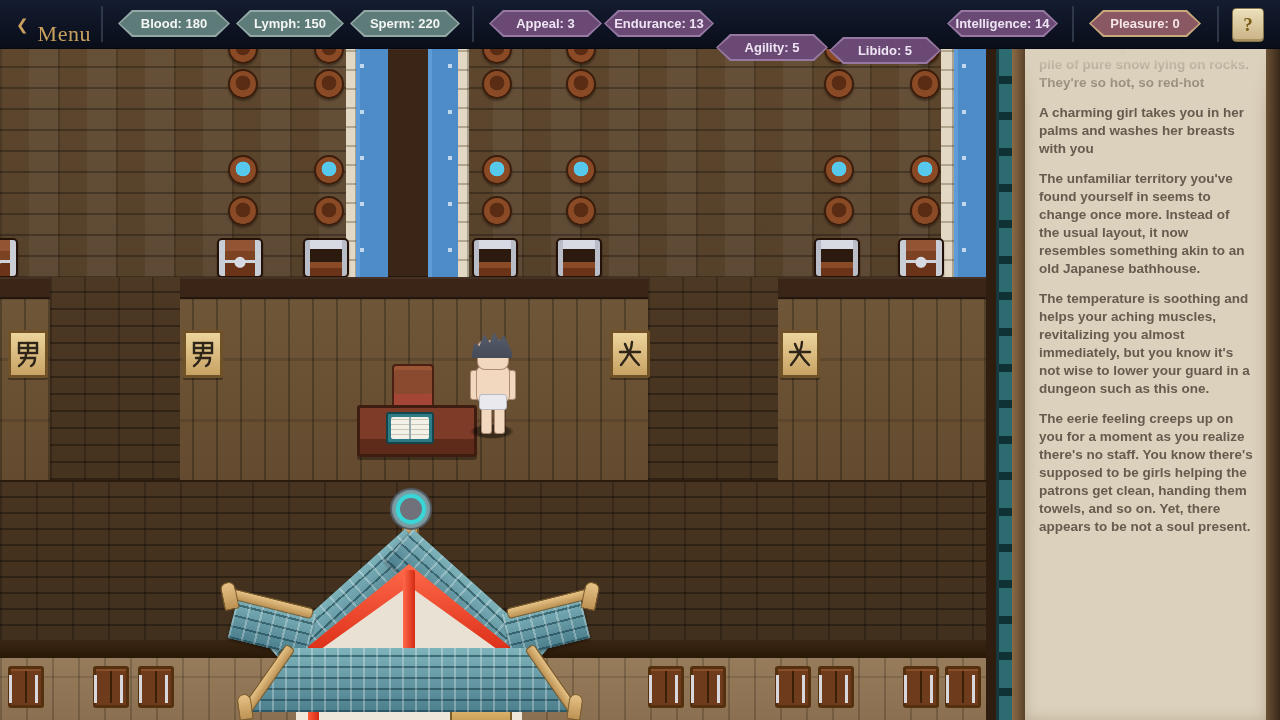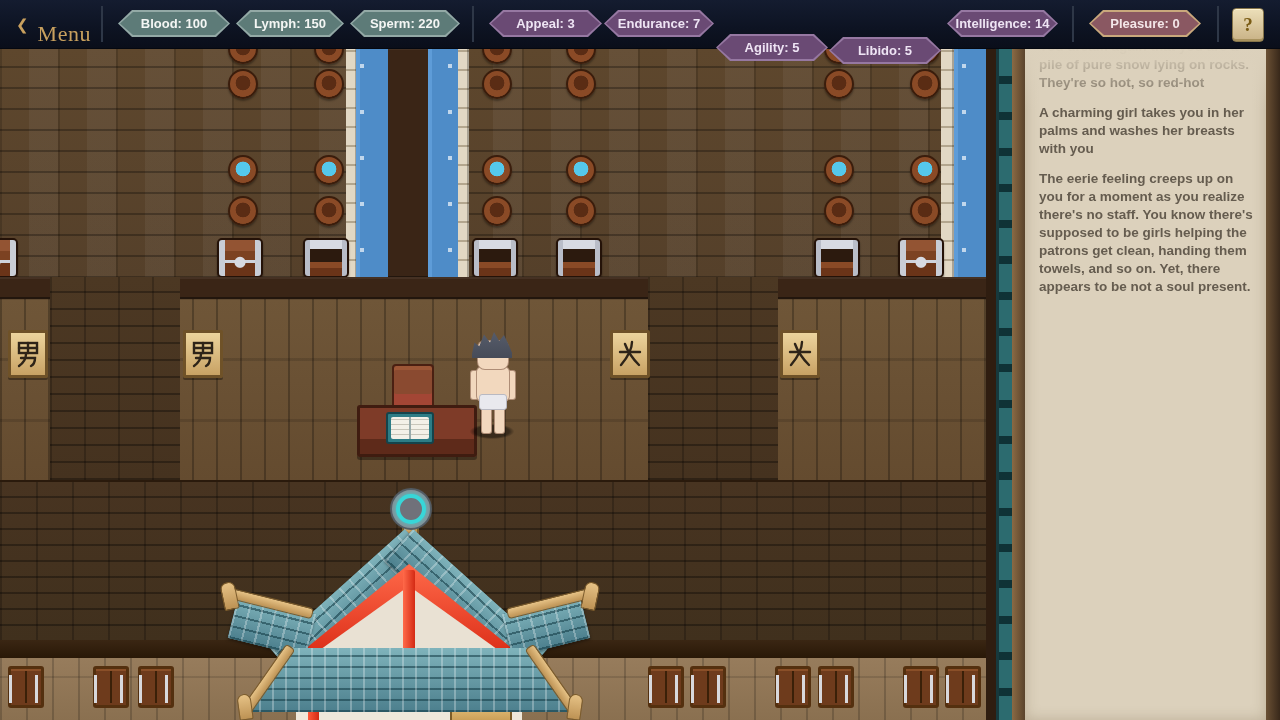--- a/index.html
+++ b/index.html
@@ -311,37 +311,39 @@
   </div>
 
   <div class="rail"></div>
   <div class="panel">
     <div class="panel-bl"></div>
     <div class="panel-br"></div>
     <div class="parchment">
       <div class="txt">
         <p class="first">You dream again that you are a pile of pure snow lying on rocks. They're so hot, so red-hot</p>
         <p>A charming girl takes you in her palms and washes her breasts with you</p>
+        <p>The unfamiliar territory you've found yourself in seems to change once more. Instead of the usual layout, it now resembles something akin to an old Japanese bathhouse.</p>
+        <p>The temperature is soothing and helps your aching muscles, revitalizing you almost immediately, but you know it's not wise to lower your guard in a dungeon such as this one.</p>
         <p>The eerie feeling creeps up on you for a moment as you realize there's no staff. You know there's supposed to be girls helping the patrons get clean, handing them towels, and so on. Yet, there appears to be not a soul present.</p>
 
       </div>
       <div class="fade-top"></div>
     </div>
   </div>
 
   <div class="topbar">
     <div class="menu-btn">
       <span class="menu-chevron">❮</span>
       <span class="menu-label">Menu</span>
     </div>
     <div class="tb-divider" style="left:101px;"></div>
 
     <div class="badge teal" style="left:118px;width:112px;">
       <div class="badge-in">
-          <span>Blood: 100</span>
+          <span>Blood: 180</span>
         </div>
       </div>
     <div class="badge teal" style="left:236px;width:108px;">
       <div class="badge-in">
           <span>Lymph: 150</span>
         </div>
       </div>
     <div class="badge teal" style="left:350px;width:110px;">
       <div class="badge-in">
           <span>Sperm: 220</span>
@@ -350,21 +352,21 @@
 
     <div class="tb-divider" style="left:472px;"></div>
 
     <div class="badge purple" style="left:489px;width:113px;">
       <div class="badge-in">
           <span>Appeal: 3</span>
         </div>
       </div>
     <div class="badge purple" style="left:604px;width:110px;">
       <div class="badge-in">
-          <span>Endurance: 7</span>
+          <span>Endurance: 13</span>
         </div>
       </div>
     <div class="badge purple" style="left:716px;width:112px;margin-top:24px;">
       <div class="badge-in">
           <span>Agility: 5</span>
         </div>
       </div>
     <div class="badge purple" style="left:829px;width:112px;margin-top:27px;">
       <div class="badge-in">
           <span>Libido: 5</span>

